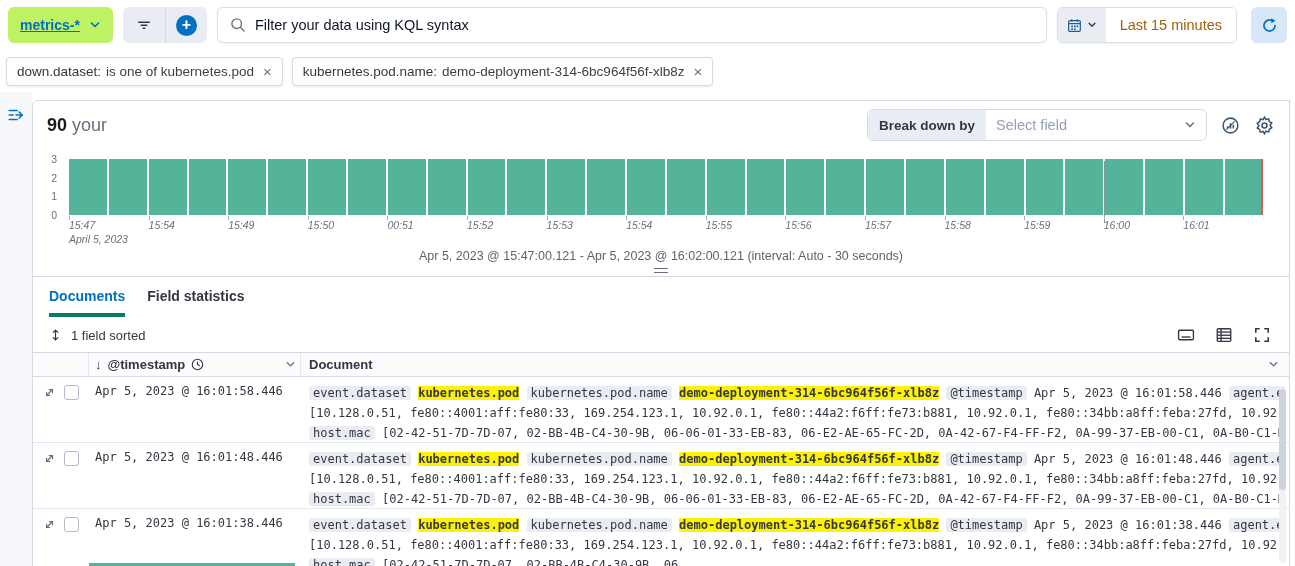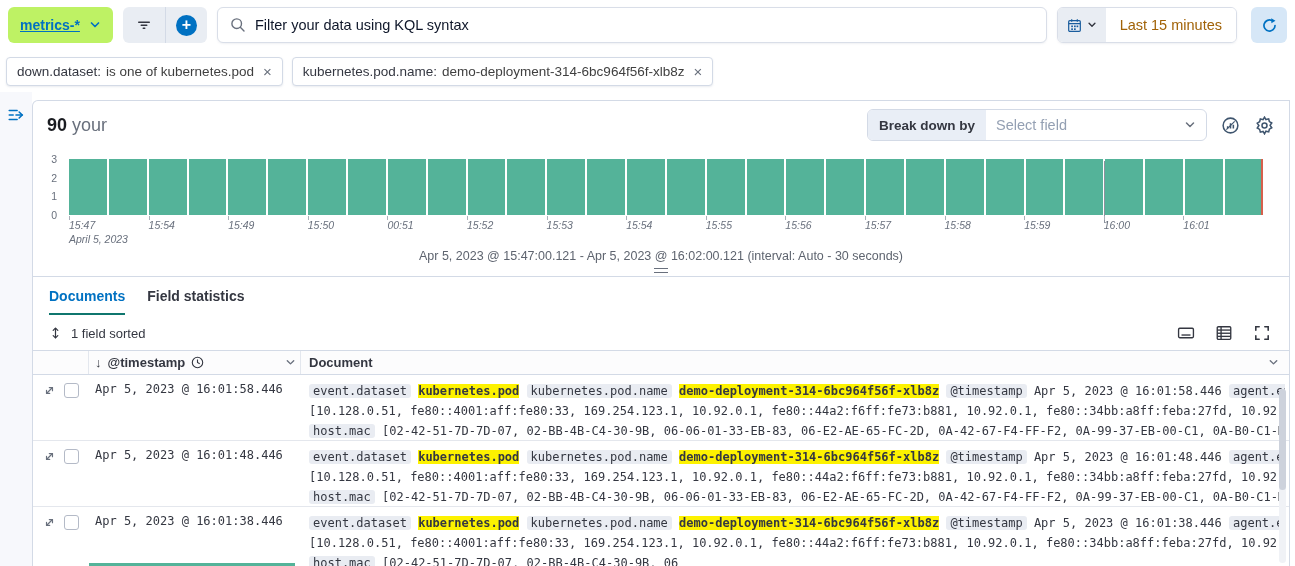--- a/index.html
+++ b/index.html
@@ -66,21 +66,21 @@
   .major-gridline { position:absolute; left:86.667%; top:2px; bottom:-8px; width:1px; background:#8d939e; }
   .xaxis { display:flex; padding-top:4px; height:32px; }
   .xtick { flex:1; font-size:10.5px; color:#69707d; line-height:1.3; position:relative;font-style:italic; }
   .xtick::before { content:''; position:absolute; left:0; top:-3px; width:1px; height:4px; background:#aab0ba; }
   .interval-caption { text-align:center; font-size:12.5px; color:#5e646f; margin-top:2px; }
   .resize-handle { width:14px; height:5px; margin:5px auto 3px;
     border-top:1.5px solid #69707d; border-bottom:1.5px solid #69707d; cursor:row-resize; }
   
   .tabs-row { display:flex; gap:22px; padding:11px 16px 0; }
   .tab { font-size:14px; font-weight:700; padding-bottom:9px; cursor:pointer; }
-  .tab.active { color:#0071c2; border-bottom:2px solid #0f766e;text-align:right; }
+  .tab.active { color:#0071c2; border-bottom:4px solid #0f766e;text-align:right; }
   .sorted-row { display:flex; align-items:center; justify-content:space-between; padding:7px 16px 6px; }
   .sorted-left { font-size:13px; color:#343741; display:flex; align-items:center; gap:9px; }
   .grid-icons { display:flex; gap:16px; color:#343741; }
   .grid-header { display:flex; height:25px; align-items:center; border-top:1px solid #d3dae6;
     border-bottom:1px solid #d3dae6; font-size:13px; font-weight:700; background:#fcfcfd; }
   .h-ctl { width:56px; align-self:stretch; border-right:1px solid #e3e7ee; }
   .h-ts { width:212px; align-self:stretch; display:flex; align-items:center; gap:6px; padding:0 4px 0 6px; border-right:1px solid #e3e7ee; }
   .h-doc { flex:1; display:flex; align-items:center; justify-content:space-between; padding:0 10px 0 8px; }
   .row { display:flex; border-bottom:1px solid #e4e7ed; height:66px; }
   .row .ctl { width:56px; display:flex; gap:8px; padding:8px 0 0 10px; align-items:flex-start; }

